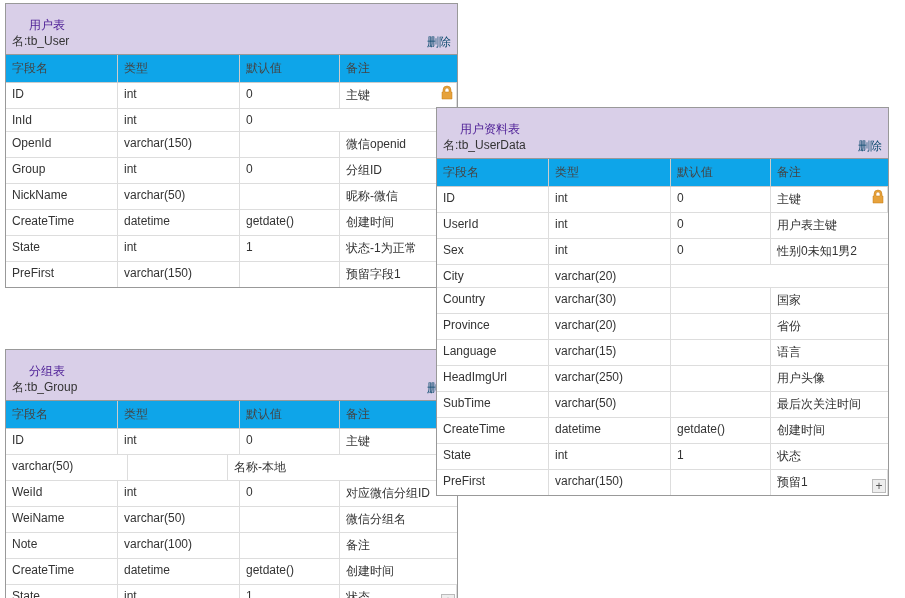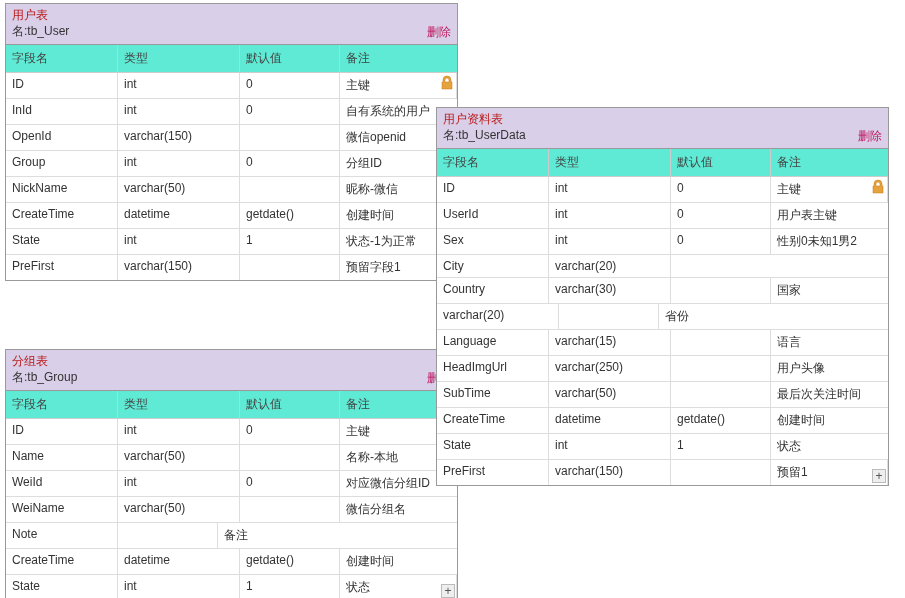--- a/index.html
+++ b/index.html
@@ -17,39 +17,40 @@
     position: absolute;
     border: 1px solid #999;
     background: #fff;
   }
   .panel-header {
     background: #d9cfe8;
     border-bottom: 1px solid #999;
     position: relative;
   }
   .panel-title {
-    padding: 3px 6px 0 6px;
-    color: #b91c1c;
+    padding: 13px 6px 0 6px;
+    color: #4c1d95;
     line-height: 16px;
+    margin-left: 17px;
   }
   .panel-sub {
     padding: 0 6px 5px 6px;
     color: #333;
     line-height: 16px;
   }
   .delete-link {
     position: absolute;
     right: 6px;
     bottom: 3px;
-    color: #be185d;
+    color: #0c4a6e;
     cursor: pointer;
   }
   .hdr-row {
     display: flex;
-    background: #5eead4;
+    background: #0ea5e9;
     border-bottom: 1px solid #ccc;
   }
   .hdr-cell {
     padding: 5px 6px;
     color: #444;
     border-right: 1px solid #ccc;
   }
   .hdr-cell:last-child { border-right: none; }
   .body-rows { }
   .row {
@@ -116,21 +117,20 @@
         <div class="cell col-def">0</div>
         <div class="cell col-note">主键</div>
         <span class="lock-icon"><svg viewBox="0 0 16 16">
             <path fill="#e6a23c" stroke="#c47a10" stroke-width="0.5" d="M4 7V5a4 4 0 0 1 8 0v2h1v7H3V7h1zm2 0h4V5a2 2 0 0 0-4 0v2z"></path>
           </svg></span>
       </div>
       <div class="row">
         <div class="cell col-name">InId</div>
         <div class="cell col-type">int</div>
         <div class="cell col-def">0</div>
-        <div class="cell col-note">自有系统的用户</div>
       </div>
       <div class="row">
         <div class="cell col-name">OpenId</div>
         <div class="cell col-type">varchar(150)</div>
         <div class="cell col-def"></div>
         <div class="cell col-note">微信openid</div>
       </div>
       <div class="row">
         <div class="cell col-name">Group</div>
         <div class="cell col-type">int</div>
@@ -177,39 +177,39 @@
       <div class="hdr-cell col-note">备注</div>
     </div>
     <div class="body-rows">
       <div class="row">
         <div class="cell col-name">ID</div>
         <div class="cell col-type">int</div>
         <div class="cell col-def">0</div>
         <div class="cell col-note">主键</div>
       </div>
       <div class="row">
-        <div class="cell col-name">Name</div>
         <div class="cell col-type">varchar(50)</div>
         <div class="cell col-def"></div>
         <div class="cell col-note">名称-本地</div>
       </div>
       <div class="row">
         <div class="cell col-name">WeiId</div>
         <div class="cell col-type">int</div>
         <div class="cell col-def">0</div>
         <div class="cell col-note">对应微信分组ID</div>
       </div>
       <div class="row">
         <div class="cell col-name">WeiName</div>
         <div class="cell col-type">varchar(50)</div>
         <div class="cell col-def"></div>
         <div class="cell col-note">微信分组名</div>
       </div>
       <div class="row">
         <div class="cell col-name">Note</div>
+        <div class="cell col-type">varchar(100)</div>
         <div class="cell col-def"></div>
         <div class="cell col-note">备注</div>
       </div>
       <div class="row">
         <div class="cell col-name">CreateTime</div>
         <div class="cell col-type">datetime</div>
         <div class="cell col-def">getdate()</div>
         <div class="cell col-note">创建时间</div>
       </div>
       <div class="row">
@@ -260,20 +260,21 @@
         <div class="cell col-type">varchar(20)</div>
         <div class="cell col-def"></div>
       </div>
       <div class="row">
         <div class="cell col-name">Country</div>
         <div class="cell col-type">varchar(30)</div>
         <div class="cell col-def"></div>
         <div class="cell col-note">国家</div>
       </div>
       <div class="row">
+        <div class="cell col-name">Province</div>
         <div class="cell col-type">varchar(20)</div>
         <div class="cell col-def"></div>
         <div class="cell col-note">省份</div>
       </div>
       <div class="row">
         <div class="cell col-name">Language</div>
         <div class="cell col-type">varchar(15)</div>
         <div class="cell col-def"></div>
         <div class="cell col-note">语言</div>
       </div>

